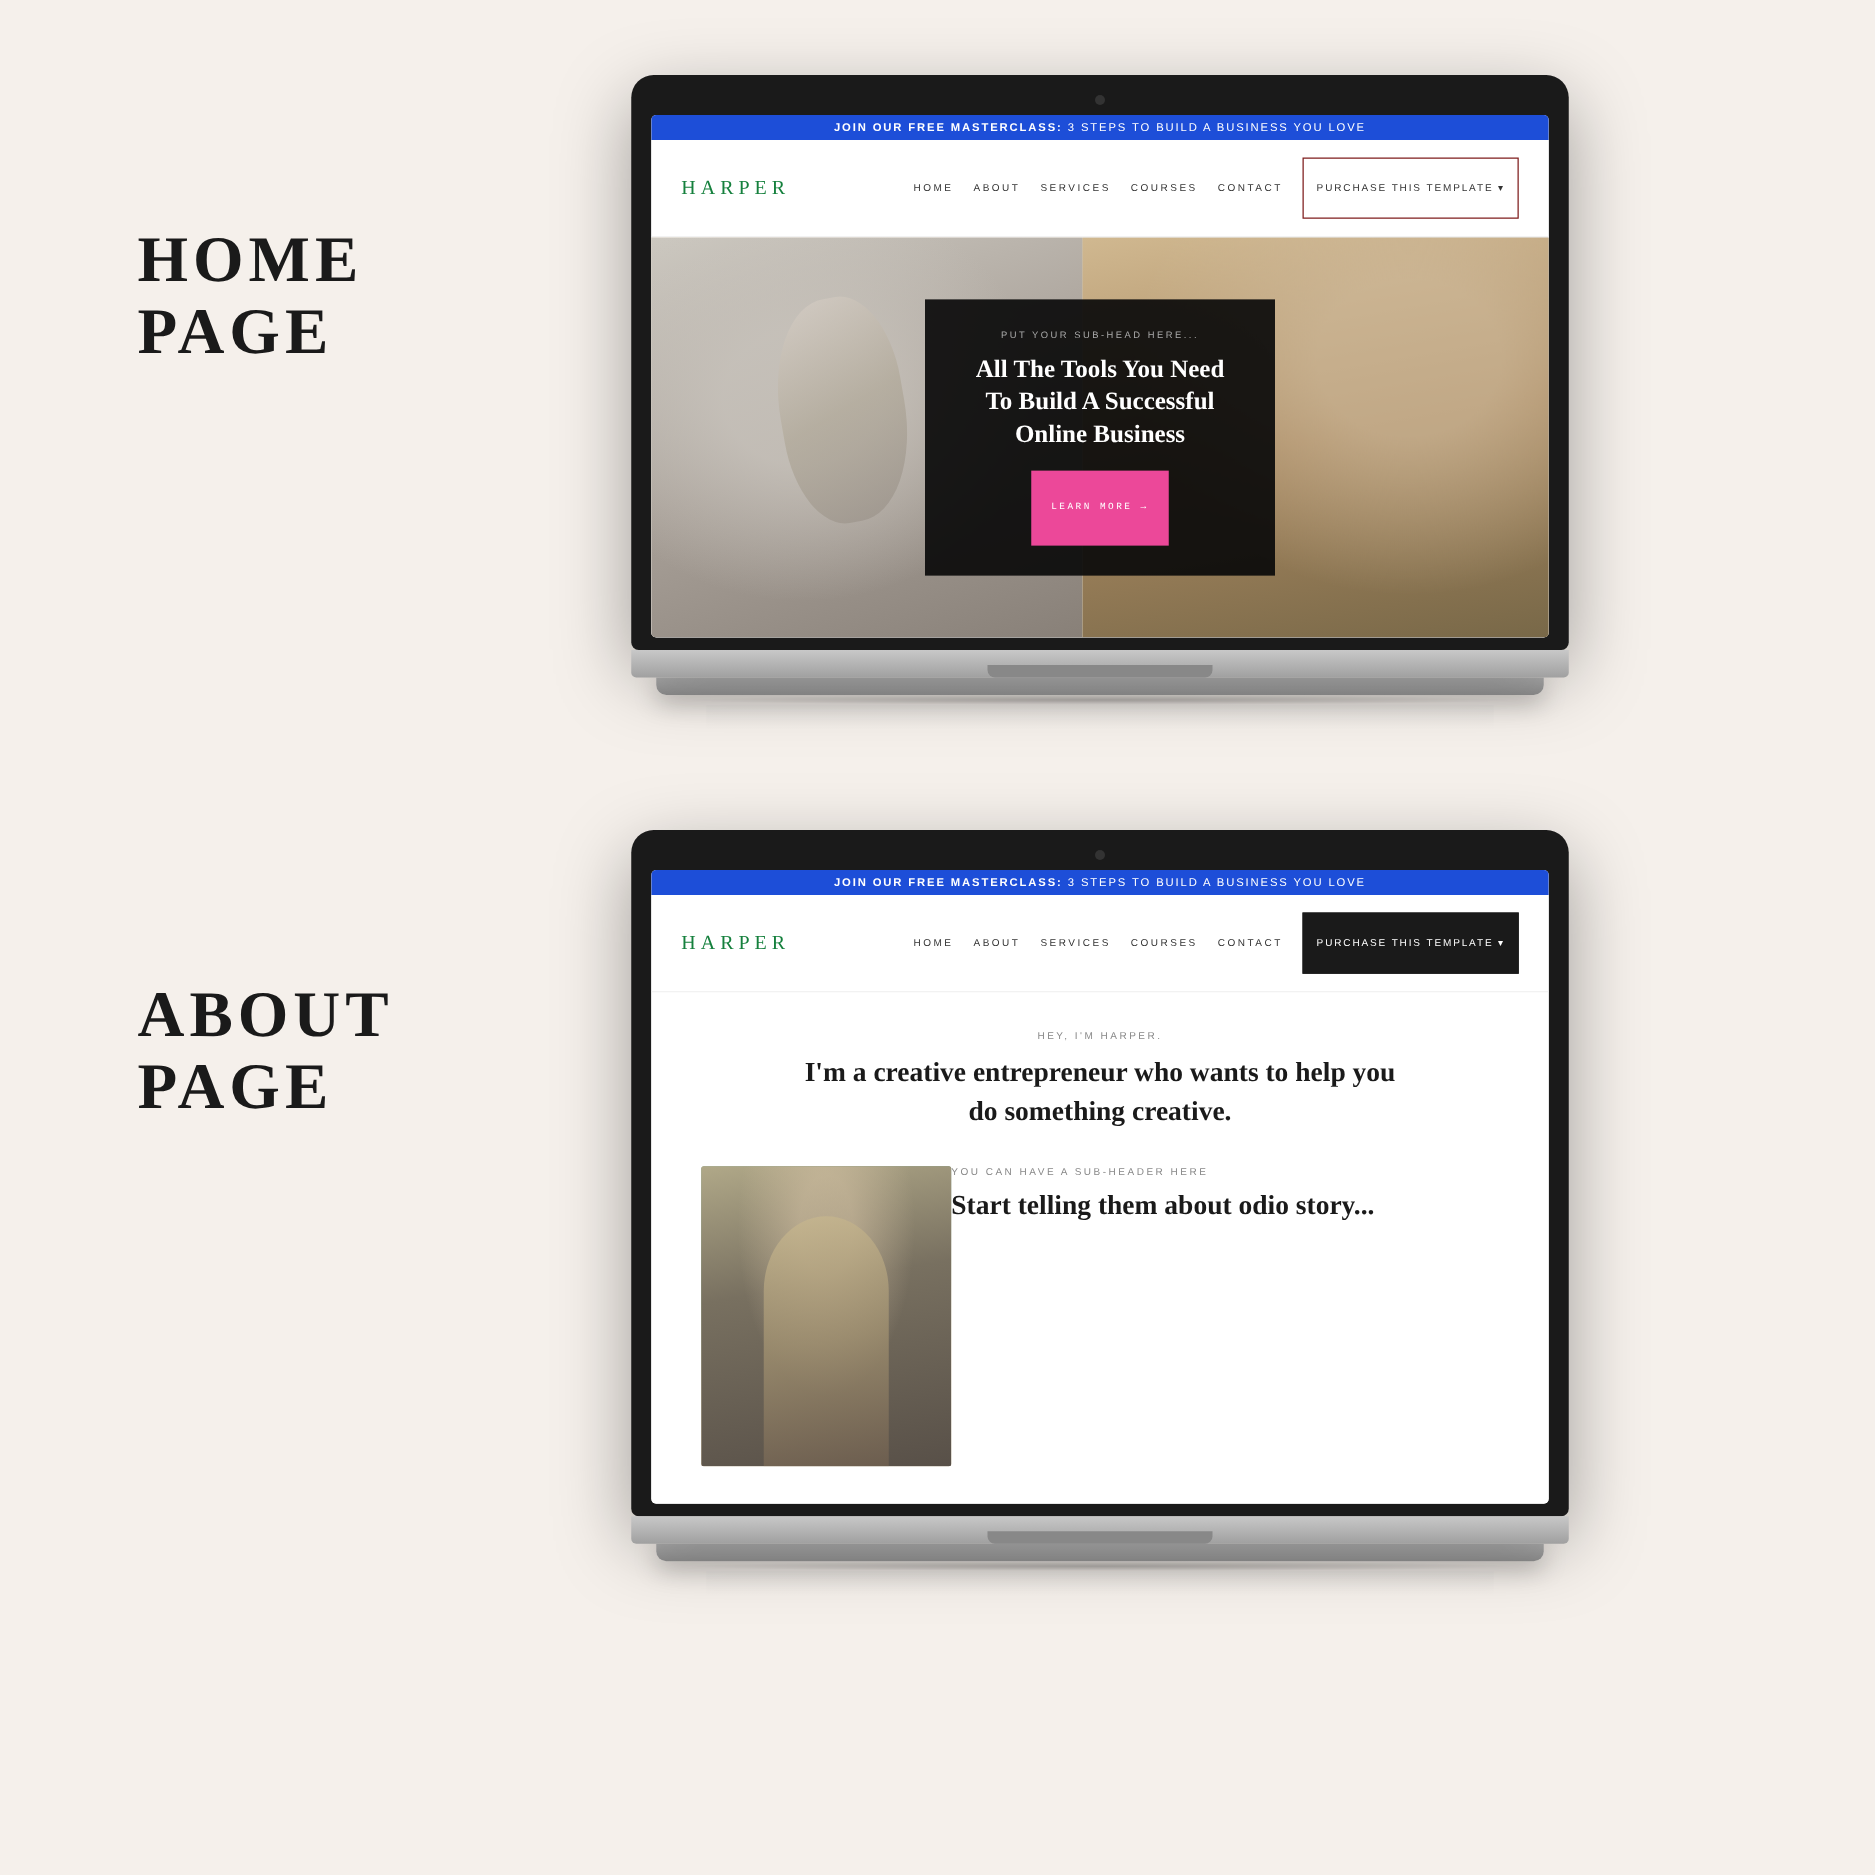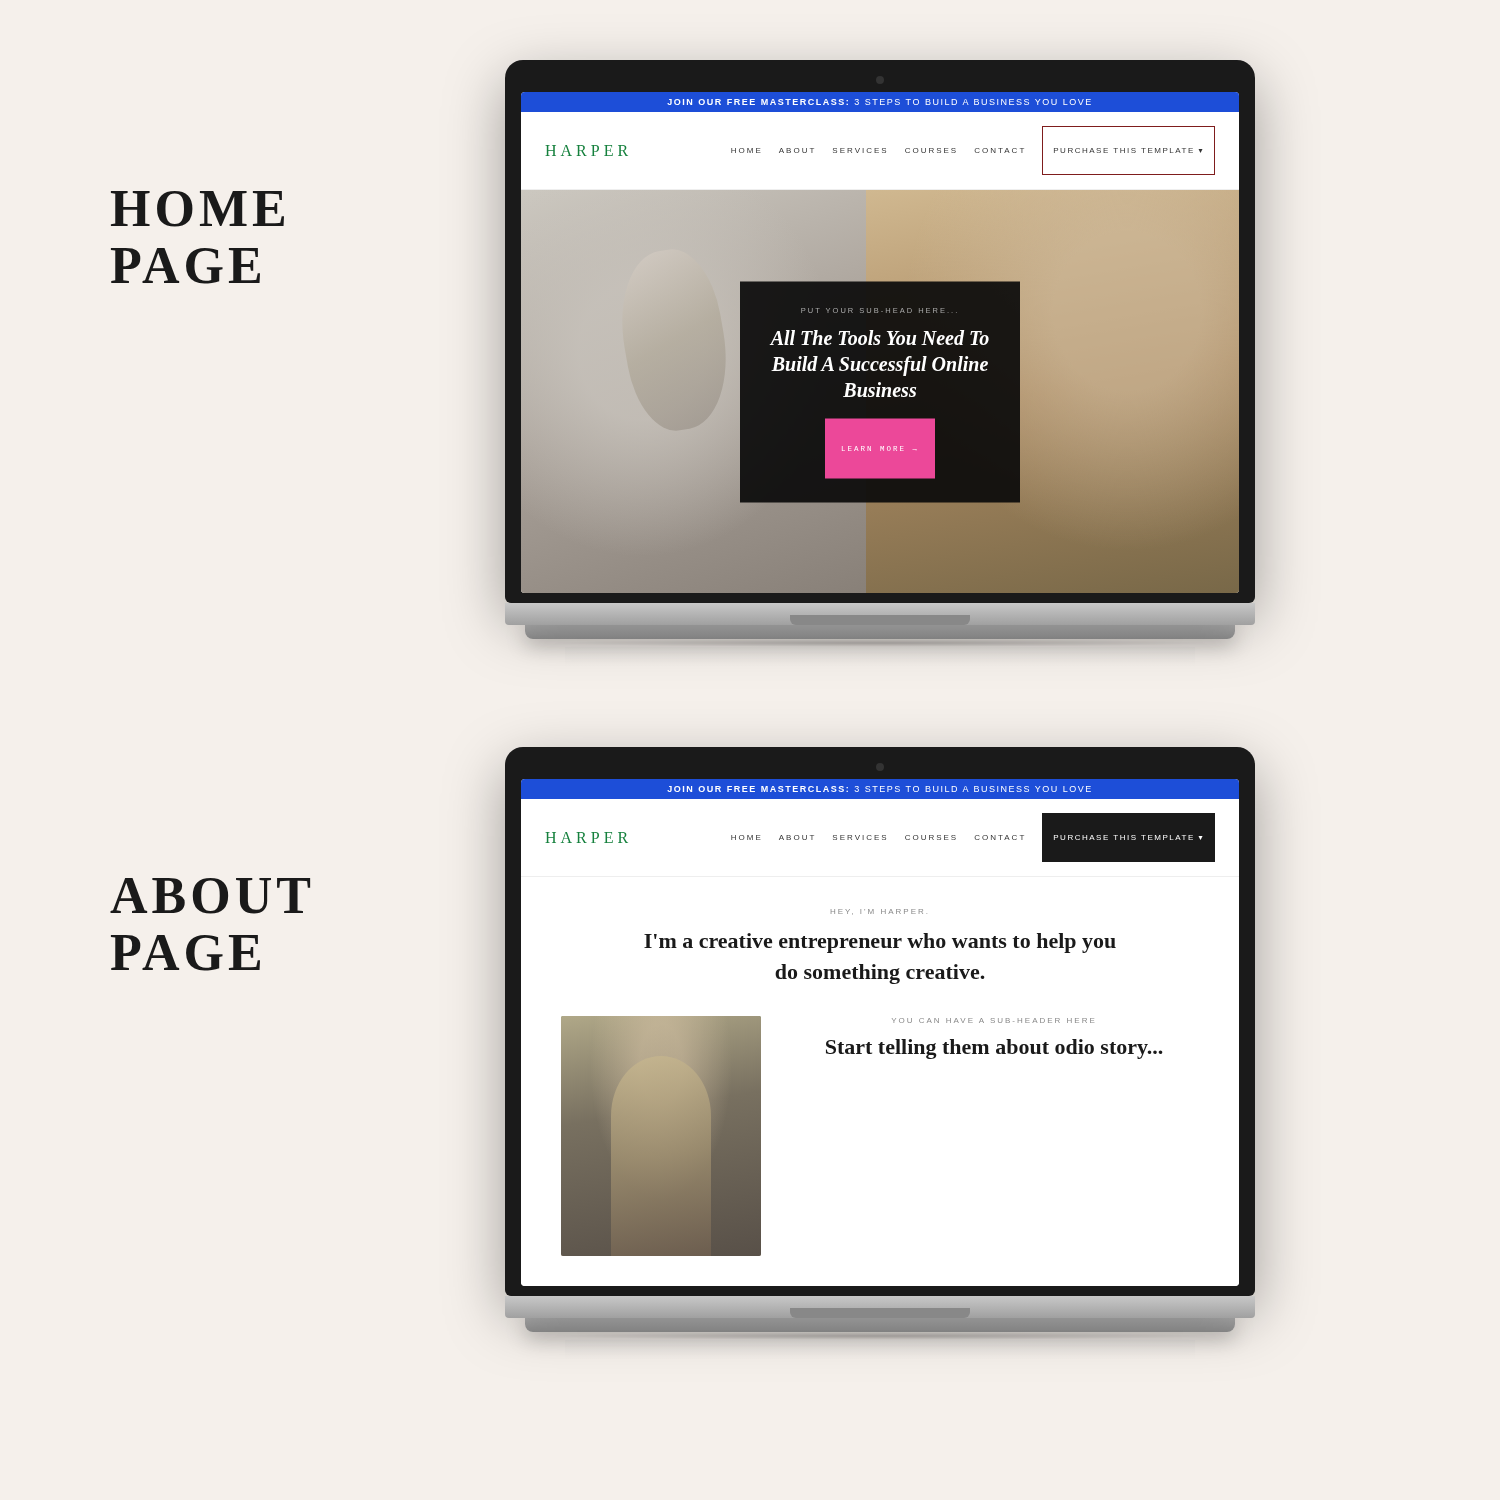--- a/index.html
+++ b/index.html
@@ -177,21 +177,21 @@
 
     .site-nav-cta.dark {
       background: #1a1a1a;
       color: #fff;
       border-color: #1a1a1a;
     }
 
     
     .home-hero {
       position: relative;
-      height: 403px;
+      height: 320px;
       background: #e8e0d5;
       overflow: hidden;
       display: flex;
     }
 
     .hero-left-img {
       width: 48%;
       height: 100%;
       background: linear-gradient(135deg, #d0c8bc 0%, #b8b0a8 40%, #c8c0b8 100%);
       position: relative;
@@ -258,21 +258,20 @@
       margin-bottom: 10px;
       font-family: Arial, sans-serif;
     }
 
     .hero-title {
       font-family: Georgia, serif;
       font-size: 20px;
       line-height: 1.3;
       color: #fff;
       margin-bottom: 16px;
-      font-style: italic;
     }
 
     .hero-btn {
       background: #ec4899;
       color: #fff;
       font-size: 7.5px;
       letter-spacing: 2px;
       text-transform: uppercase;
       padding: 26px 16px;
       font-family: Liberation Mono, monospace;
@@ -306,23 +305,21 @@
       line-height: 1.4;
       color: #1a1a1a;
       margin-bottom: 28px;
       max-width: 480px;
       margin-left: auto;
       margin-right: auto;
     }
 
     .about-body {
       display: flex;
-      gap: 28px;
       align-items: flex-start;
-      text-align: center;
     }
 
     .about-photo {
       width: 200px;
       flex-shrink: 0;
       height: 240px;
       background: linear-gradient(160deg, #8a9878 0%, #6a7858 30%, #c0b090 70%, #a09070 100%);
       overflow: hidden;
       position: relative;
       border-radius: 2px;

